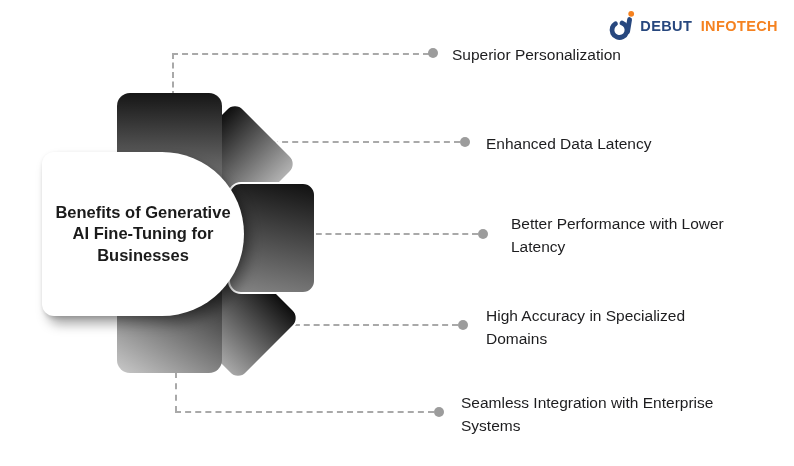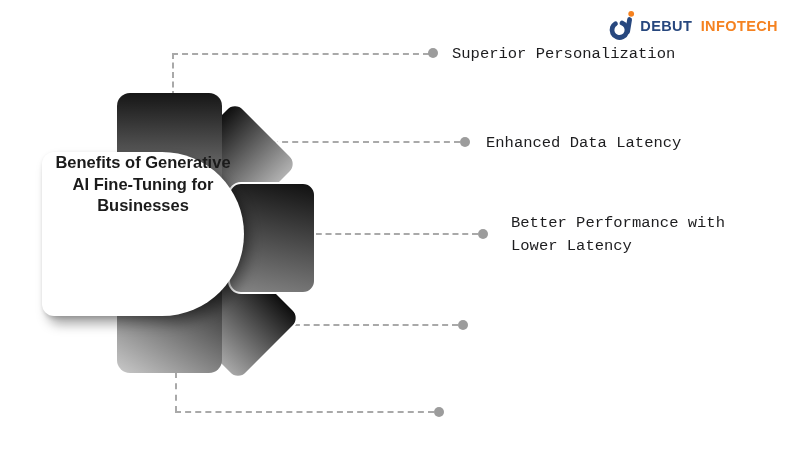--- a/index.html
+++ b/index.html
@@ -27,26 +27,26 @@
     background:linear-gradient(192deg,#101010 0%,#858585 100%);}
   .diamond{width:88px;height:88px;transform:rotate(45deg);z-index:2;border:2.5px solid #fff;}
   .diamond-tr{left:189px;top:118px;
     background:linear-gradient(90deg,#0e0e0e 0%,#b2b2b2 100%);}
   .diamond-br{left:192px;top:272px;
     background:linear-gradient(180deg,#0e0e0e 0%,#a8a8a8 100%);}
   
   .card{position:absolute;left:42px;top:152px;width:202px;height:164px;background:#ffffff;
     border-radius:12px 82px 82px 12px;z-index:6;
     box-shadow:6px 8px 12px rgba(0,0,0,.35),1px 2px 4px rgba(0,0,0,.15);
-    display:flex;justify-content:center;}
+    display:flex;align-items:center;justify-content:center;}
   .card-title{width:190px;text-align:center;font-size:16.5px;font-weight:700;
     line-height:21.5px;color:#1b1b1b;}
   
   .label{position:absolute;transform:translateY(-50%);font-size:15.5px;line-height:23px;
-    color:#1d1d1f;z-index:8;font-family:Liberation Mono, monospace;}
+    color:#1d1d1f;z-index:8;}
 </style>
 </head>
 <body>
 
 <div class="canvas">
 
   <div class="logo">
     <svg width="27" height="32" viewBox="0 0 27 32">
       <circle cx="11.5" cy="20" r="7.5" fill="none" stroke="#27477E" stroke-width="4.8" stroke-dasharray="40 7.2" stroke-linecap="round" transform="rotate(-70 11.5 20)"></circle>
       <path d="M 21.6 9.5 L 19.6 21.5" fill="none" stroke="#27477E" stroke-width="4.8" stroke-linecap="round"></path>
@@ -78,14 +78,16 @@
 
   <div class="dot" style="left:428px;top:48px;"></div>
   <div class="dot" style="left:460px;top:137px;"></div>
   <div class="dot" style="left:478px;top:229px;"></div>
   <div class="dot" style="left:458px;top:320px;"></div>
   <div class="dot" style="left:434px;top:407px;"></div>
 
   <div class="label" style="left:452px;top:54px;">Superior Personalization</div>
   <div class="label" style="left:486px;top:143px;">Enhanced Data Latency</div>
   <div class="label" style="left:503px;top:235px;width:240px;margin-left:8px;">Better Performance with Lower Latency</div>
+  <div class="label" style="left:486px;top:327px;width:232px;">High Accuracy in Specialized Domains</div>
+  <div class="label" style="left:461px;top:414px;width:278px;">Seamless Integration with Enterprise Systems</div>
 
 </div>
 
 </body></html>

